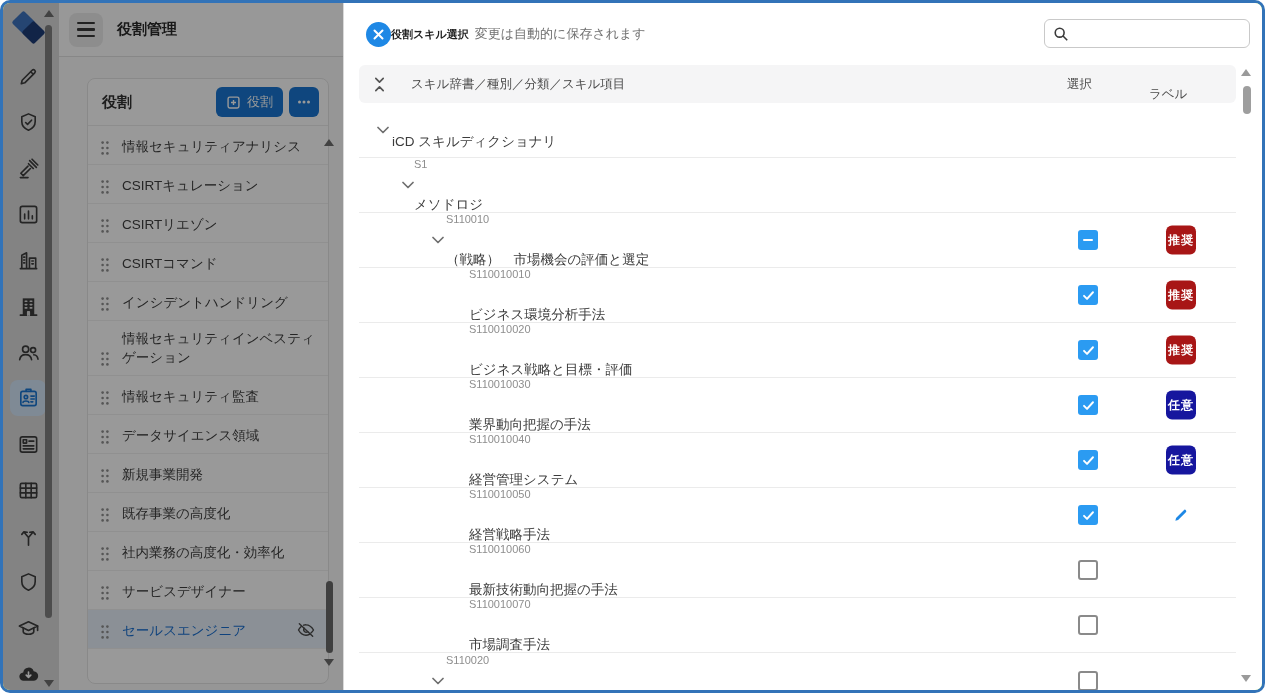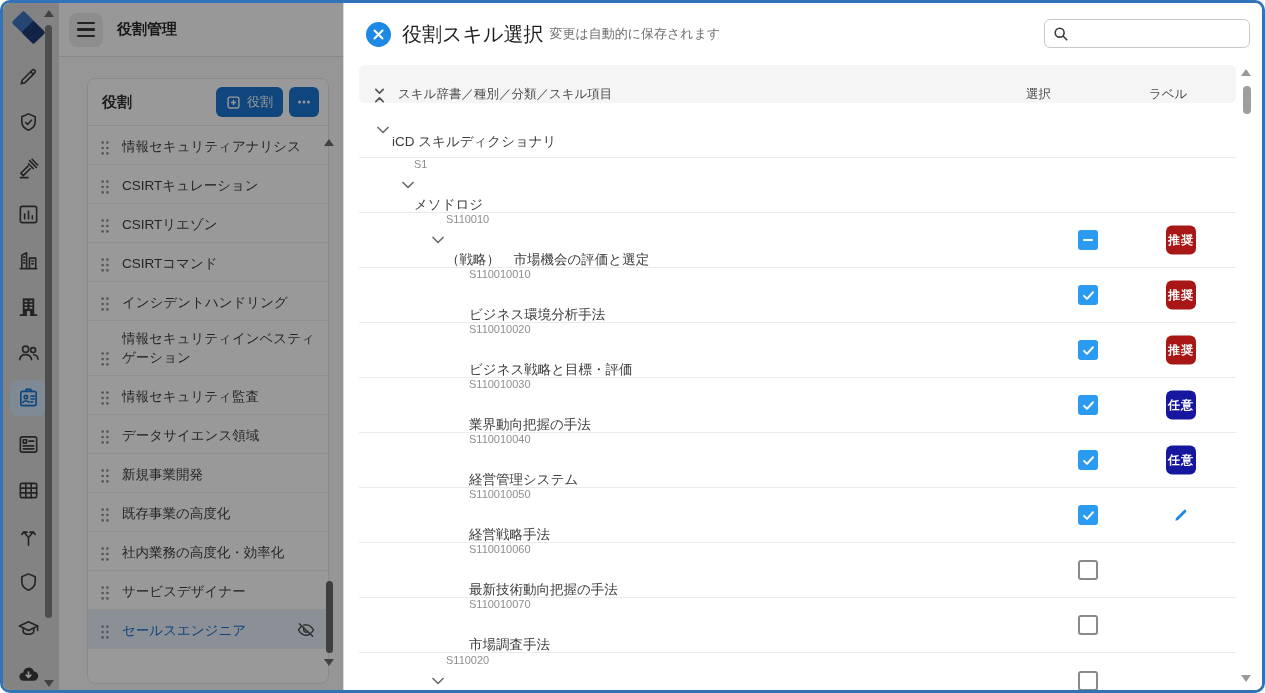--- a/index.html
+++ b/index.html
@@ -41,28 +41,28 @@
   .side-sb-thumb { position:absolute; left:267px; top:578px; width:7px; height:72px; border-radius:4px; background:#6a6a6a; }
   .side-sb-down { position:absolute; left:265px; top:656px; }
 
   
   .dim { position:absolute; left:0; top:0; width:340px; height:100%; background:rgba(0,0,0,0.40); z-index:40; cursor:pointer; }
 
   
   .main { position:absolute; left:340px; top:0; width:919px; height:100%; background:#fff; border-left:1px solid #d9d9d9; }
   .main-head { position:absolute; left:0; top:0; width:100%; height:62px; display:flex; align-items:center; }
   .close-btn { margin-left:22px; width:25px; height:25px; border-radius:50%; background:var(--close-blue); border:none; display:flex; align-items:center; justify-content:center; cursor:pointer; flex:0 0 auto; }
-  .m-title { margin-left:11px; font-size:20px; font-weight:normal; color:#1f1f1f; }
+  .m-title { font-size:11px; font-weight:bold; color:#1f1f1f; }
   .m-sub { margin-left:6px; font-size:13px; color:#707070; }
   .search { position:absolute; right:12px; top:16px; width:206px; height:29px; border:1px solid #c9c9c9; border-radius:6px; background:#fff; display:flex; align-items:center; padding:0 8px; gap:6px; }
   .search input { border:none; outline:none; flex:1; font-size:13px; min-width:0; background:transparent; }
   .mbody { position:absolute; left:15px; top:62px; width:877px; }
-  .thead { position:relative; height:38px; background:#f5f5f6; border-radius:6px; display:flex; align-items:flex-end; padding-left:14px; font-size:12.5px; color:#4a4a4a; }
+  .thead { position:relative; height:38px; background:#f5f5f6; border-radius:6px; display:flex; align-items:center; padding-left:14px; font-size:12.5px; color:#4a4a4a;gap:13px; }
   .thead .tt { margin-left:12px; }
-  .col-sel { position:absolute; left:667px; }
+  .col-sel { position:absolute; left:708px; }
   .col-lab { position:absolute; left:790px;margin-top:20px; }
   .trow { position:relative; height:55px; border-bottom:1px solid #ebebeb; }
   .trow:last-child { border-bottom:none; }
   .chev { position:absolute; top:50%; transform:translateY(-50%); color:#6f6f6f; }
   .tcell { position:absolute; top:50%; transform:translateY(-50%); }
   .tcode { font-size:11px; color:#8e8e8e; line-height:15px; }
   .tname { font-size:13.5px; color:#3c3c3c; line-height:19px;margin-top:23px; }
   .cbx { position:absolute; left:719px; top:50%; transform:translateY(-50%); width:20px; height:20px; border-radius:3px; display:flex; align-items:center; justify-content:center; cursor:pointer; }
   .cbx.checked,.cbx.indeterminate { background:var(--cb-blue); }
   .cbx.unchecked { background:#fff; border:2px solid #8a8a8a; }

